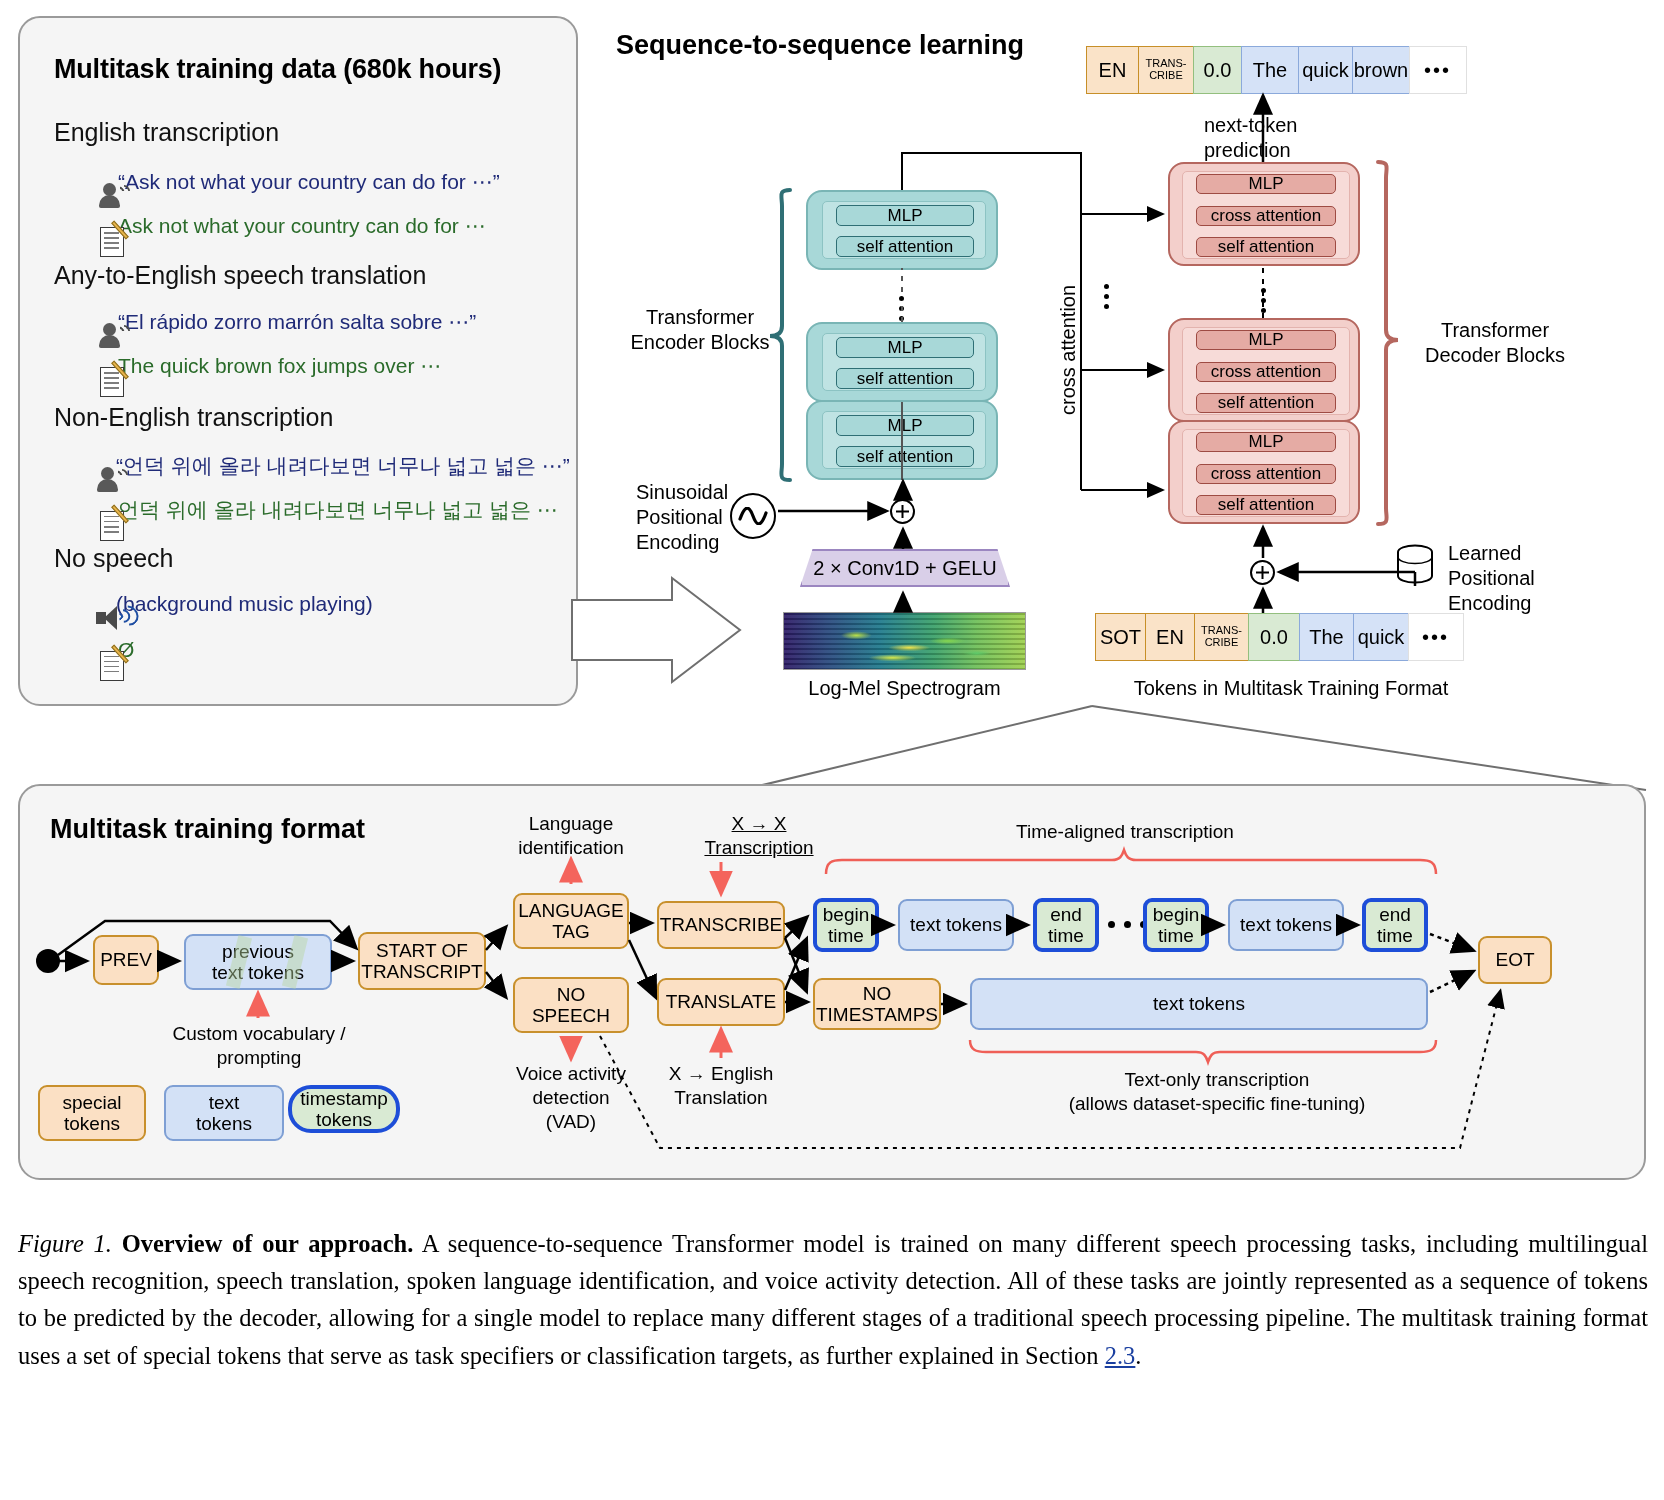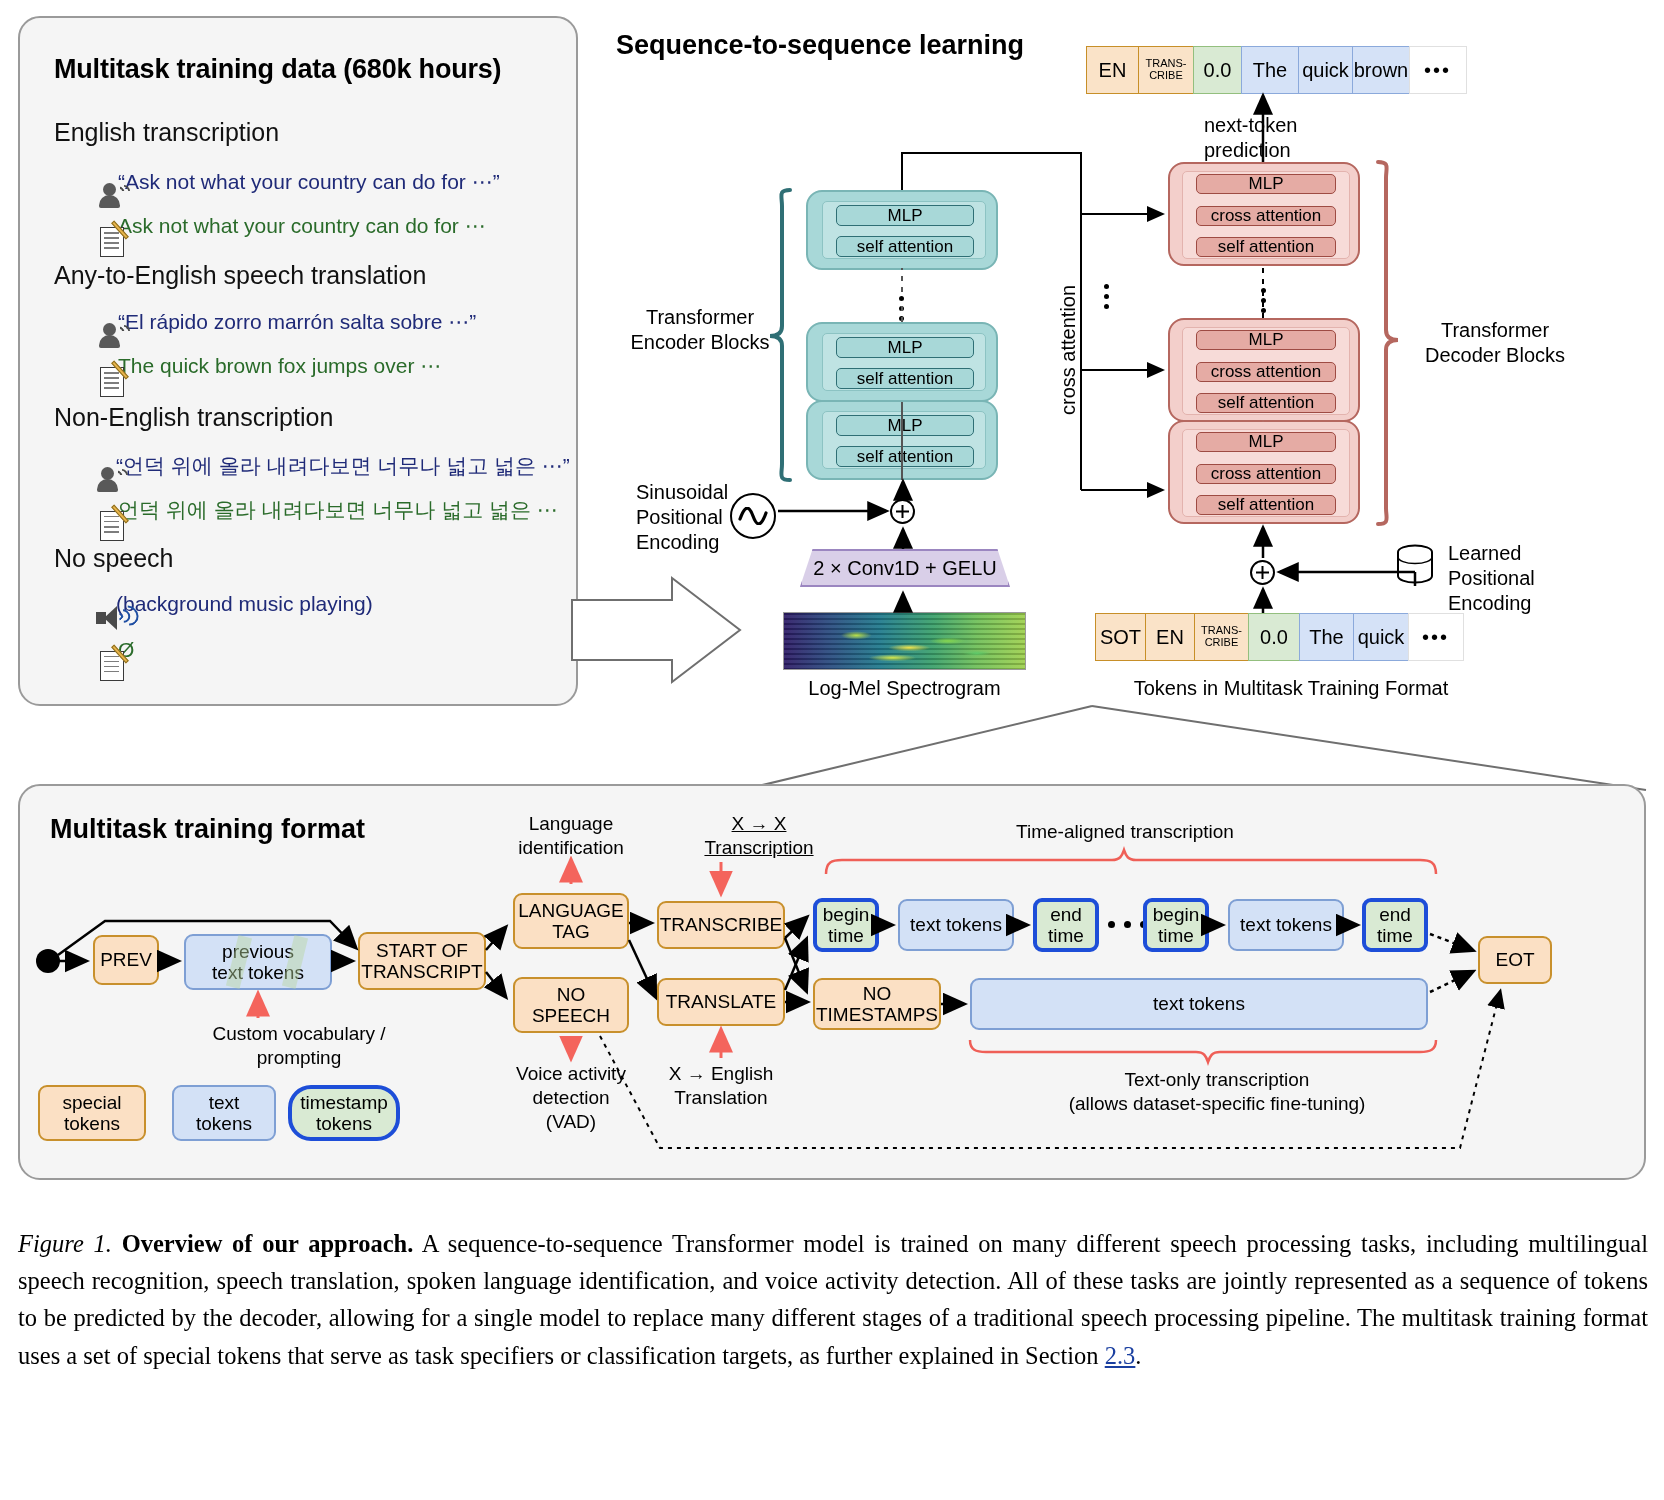--- a/index.html
+++ b/index.html
@@ -474,35 +474,35 @@
 time</div>
 
 <div class="node n-special" style="left:813px;top:978px;width:128px;height:52px;white-space:pre;">NO
 TIMESTAMPS</div>
 <div class="node n-text" style="left:970px;top:978px;width:458px;height:52px;">text tokens</div>
 
 <div class="node n-special" style="left:1478px;top:936px;width:74px;height:48px;">EOT</div>
 
 <div class="node n-special" style="left:38px;top:1085px;width:108px;height:56px;white-space:pre;">special
 tokens</div>
-<div class="node n-text" style="left:172px;top:1085px;width:104px;height:56px;white-space:pre;">text
+<div class="node n-text" style="left:164px;top:1085px;width:120px;height:56px;white-space:pre;">text
 tokens</div>
-<div class="node n-time" style="left:288px;top:1085px;width:112px;height:56px;white-space:pre;border-radius:23px;">timestamp
+<div class="node n-time" style="left:288px;top:1085px;width:112px;height:48px;white-space:pre;border-radius:23px;">timestamp
 tokens</div>
 
 <div class="lbl" style="left:498px;top:812px;width:146px;white-space:pre;">Language
 identification</div>
 <div class="lbl" style="left:688px;top:812px;width:142px;white-space:pre;text-decoration:underline;">X → X
 Transcription</div>
 <div class="lbl" style="left:498px;top:1062px;width:146px;white-space:pre;">Voice activity
 detection
 (VAD)</div>
 <div class="lbl" style="left:650px;top:1062px;width:142px;white-space:pre;">X → English
 Translation</div>
-<div class="lbl" style="left:166px;top:1022px;width:186px;white-space:pre;margin-left:40px;">Custom vocabulary /
+<div class="lbl" style="left:166px;top:1022px;width:186px;white-space:pre;">Custom vocabulary /
 prompting</div>
 <div class="lbl" style="left:1010px;top:820px;width:230px;">Time-aligned transcription</div>
 <div class="lbl" style="left:1052px;top:1068px;width:330px;white-space:pre;">Text-only transcription
 (allows dataset-specific fine-tuning)</div>
 
 <svg class="ov" width="1664" height="1500">
   <defs>
     <marker id="bh" markerWidth="10" markerHeight="10" refX="8" refY="4.5" orient="auto">
       <path d="M0,0 L10,4.5 L0,9 z" fill="#000"></path>
     </marker>

